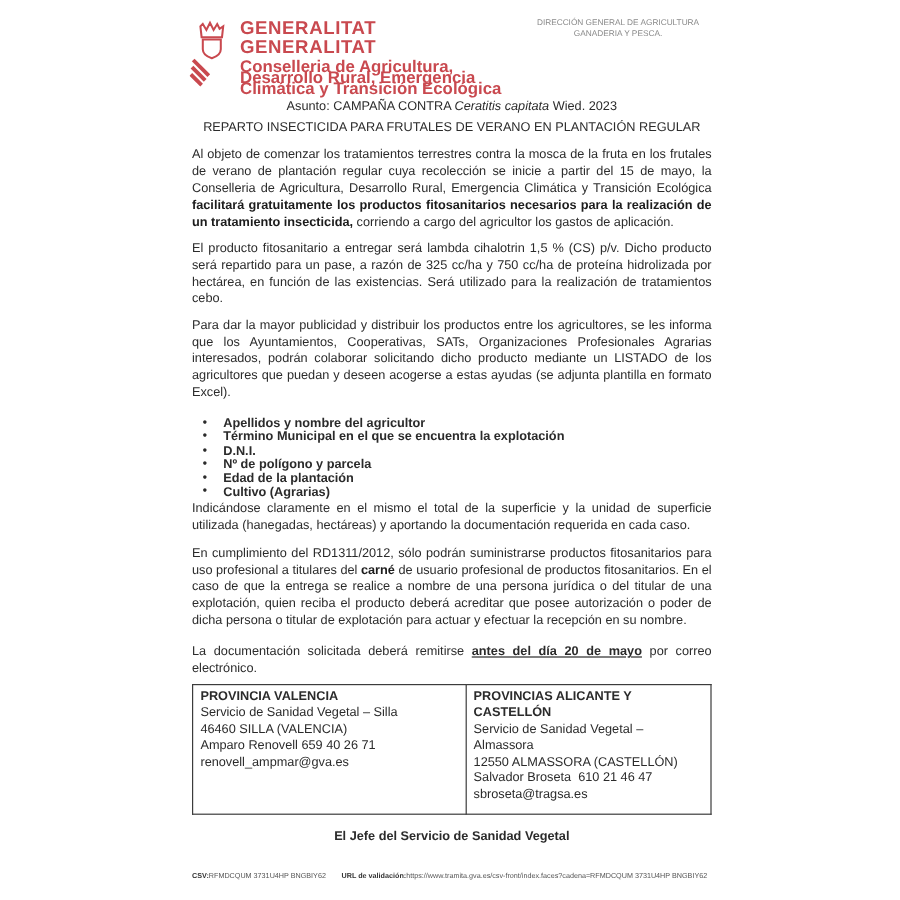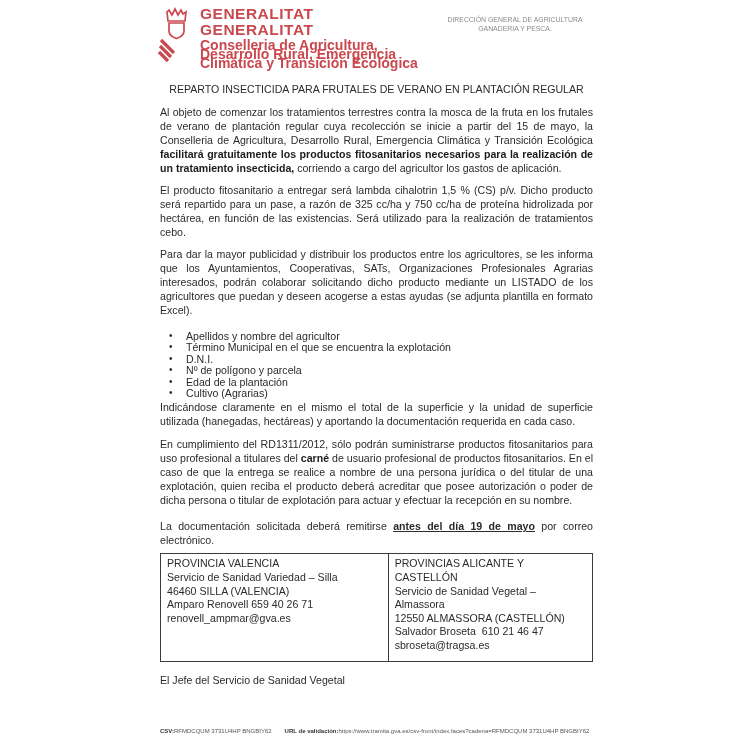--- a/index.html
+++ b/index.html
@@ -1,46 +1,46 @@
 <!DOCTYPE html>
 <html><head>
 <meta charset="utf-8">
 <style>
   html,body{margin:0;padding:0;background:#ffffff;}
   .page{
     position:relative;width:750px;height:750px;background:#ffffff;overflow:hidden;
     font-family:"Liberation Sans","DejaVu Sans",sans-serif;color:#2b2b2b;
   }
   
-  .logo-block{position:absolute;top:6px;left:158px;display:flex;align-items:flex-start;}
+  .logo-block{position:absolute;top:16px;left:158px;display:flex;align-items:flex-start;}
   .emblem{width:36px;height:60px;margin-right:6px;}
   .org-names{line-height:16px;font-size:15.5px;font-weight:bold;letter-spacing:.5px;}
   .dept{margin-top:3px;font-size:14px;font-weight:bold;line-height:9px;}
   .dg-block{position:absolute;top:16px;left:425px;width:180px;text-align:center;
     font-size:6.9px;line-height:8.5px;color:#8a8a8a;}
   
   .content{position:absolute;top:82px;left:160px;width:433px;font-size:10.6px;line-height:14px;}
   .subject{text-align:center;margin:0 0 3px 0;}
   .doc-title{text-align:center;font-weight:normal;margin:0 0 9px 0;}
   .para{text-align:justify;margin:0 0 8px 0;}
   .para b{color:#1c1c1c;}
-  ul.req-list{list-style:none;margin:14px 0 1px 0;padding:0;}
+  ul.req-list{list-style:none;margin:14px 0 1px 0;padding:0;font-weight:bold;}
   ul.req-list li{position:relative;padding-left:26px;line-height:11.4px;}
   ul.req-list li::before{content:"•";position:absolute;left:9px;top:-1px;font-size:10px;}
   .after-list{text-align:justify;margin:1px 0 9px 0;}
   .deadline{font-weight:bold;text-decoration:underline;}
   
   table.contacts{width:100%;border-collapse:collapse;margin:5px 0 0 0;}
   table.contacts td{border:1px solid #3c3c3c;vertical-align:top;padding:3px 6px 8px 6px;
     font-size:10.6px;line-height:13.6px;}
   td.c-left{width:52.7%;}
-  .c-title{font-weight:normal;}
+  .c-title{font-weight:bold;}
   .c-line{white-space:pre-wrap;}
   
-  .closing{text-align:left;margin:11px 0 4px 0;}
+  .closing{text-align:center;margin:11px 0 4px 0;font-weight:bold;}
   
   .footer{position:absolute;top:728px;left:160px;width:445px;display:flex;gap:13px;
     font-size:6px;line-height:7px;color:#555;}
   .footer b{color:#333;}
   .f-url{word-break:break-all;}
 </style>
 </head>
 <body>
 
 <div class="page">
@@ -72,20 +72,21 @@
     </div>
   </div>
 
   <div class="dg-block">
     <div>DIRECCIÓN GENERAL DE AGRICULTURA</div>
     <div>GANADERIA Y PESCA.</div>
   </div>
 
   <div class="content">
 
+    <p class="subject"><span>Asunto: CAMPAÑA CONTRA </span><i>Ceratitis capitata</i><span> Wied. 2023</span></p>
 
     <p class="doc-title">REPARTO INSECTICIDA PARA FRUTALES DE VERANO EN PLANTACIÓN REGULAR</p>
 
     <p class="para"><span>Al objeto de comenzar los tratamientos terrestres contra la mosca de la fruta en los frutales de verano de plantación regular cuya recolección se inicie a partir del 15 de mayo, la Conselleria de Agricultura, Desarrollo Rural, Emergencia Climática y Transición Ecológica </span><b>facilitará gratuitamente los productos fitosanitarios necesarios para la realización de un tratamiento insecticida,</b><span> corriendo a cargo del agricultor los gastos de aplicación.</span></p>
 
     <p class="para">El producto fitosanitario a entregar será lambda cihalotrin 1,5 % (CS) p/v.  Dicho producto será repartido para un pase, a razón de 325 cc/ha y 750 cc/ha de proteína hidrolizada por hectárea, en función de las existencias. Será utilizado para la realización de tratamientos cebo.</p>
 
 
     <p class="para" style="margin-bottom:3px">Para dar la mayor publicidad y distribuir los productos entre los agricultores, se les informa que los Ayuntamientos, Cooperativas, SATs, Organizaciones Profesionales Agrarias interesados, podrán colaborar solicitando dicho producto mediante un LISTADO de los agricultores que puedan y deseen acogerse a estas ayudas (se adjunta plantilla en formato Excel).</p>
 
@@ -95,28 +96,28 @@
       <li>D.N.I.</li>
       <li>Nº de polígono y parcela</li>
       <li>Edad de la plantación</li>
       <li>Cultivo (Agrarias)</li>
     </ul>
 
     <p class="after-list">Indicándose claramente en el mismo el total de la superficie y la unidad de superficie utilizada (hanegadas, hectáreas) y aportando la documentación requerida en cada caso.</p>
 
     <p class="para"><span>En cumplimiento del RD1311/2012, sólo podrán suministrarse productos fitosanitarios para uso profesional a titulares del </span><b>carné</b><span> de usuario profesional de productos fitosanitarios. En el caso de que la entrega se realice a nombre de una persona jurídica o del titular de una explotación, quien reciba el producto deberá acreditar que posee autorización o poder de dicha persona o titular de explotación para actuar y efectuar la recepción en su nombre.</span></p>
 
-    <p class="para" style="margin-top:12px;margin-bottom:6px"><span>La documentación solicitada deberá remitirse </span><span class="deadline">antes del día 19 de mayo</span><span> por correo electrónico.</span></p>
+    <p class="para" style="margin-top:12px;margin-bottom:6px"><span>La documentación solicitada deberá remitirse </span><span class="deadline">antes del día 20 de mayo</span><span> por correo electrónico.</span></p>
 
     <table class="contacts">
       <tbody>
           <tr>
         <td class="c-left">
           <div class="c-title">PROVINCIA VALENCIA</div>
-          <div class="c-line">Servicio de Sanidad Variedad – Silla</div>
+          <div class="c-line">Servicio de Sanidad Vegetal – Silla</div>
           <div class="c-line">46460 SILLA (VALENCIA)</div>
           <div class="c-line">Amparo Renovell 659 40 26 71</div>
           <div class="c-line">renovell_ampmar@gva.es</div>
         </td>
         <td>
           <div class="c-title">PROVINCIAS ALICANTE Y CASTELLÓN</div>
           <div class="c-line">Servicio de Sanidad Vegetal – Almassora</div>
           <div class="c-line">12550 ALMASSORA (CASTELLÓN)</div>
           <div class="c-line">Salvador Broseta  610 21 46 47</div>
           <div class="c-line">sbroseta@tragsa.es</div>

